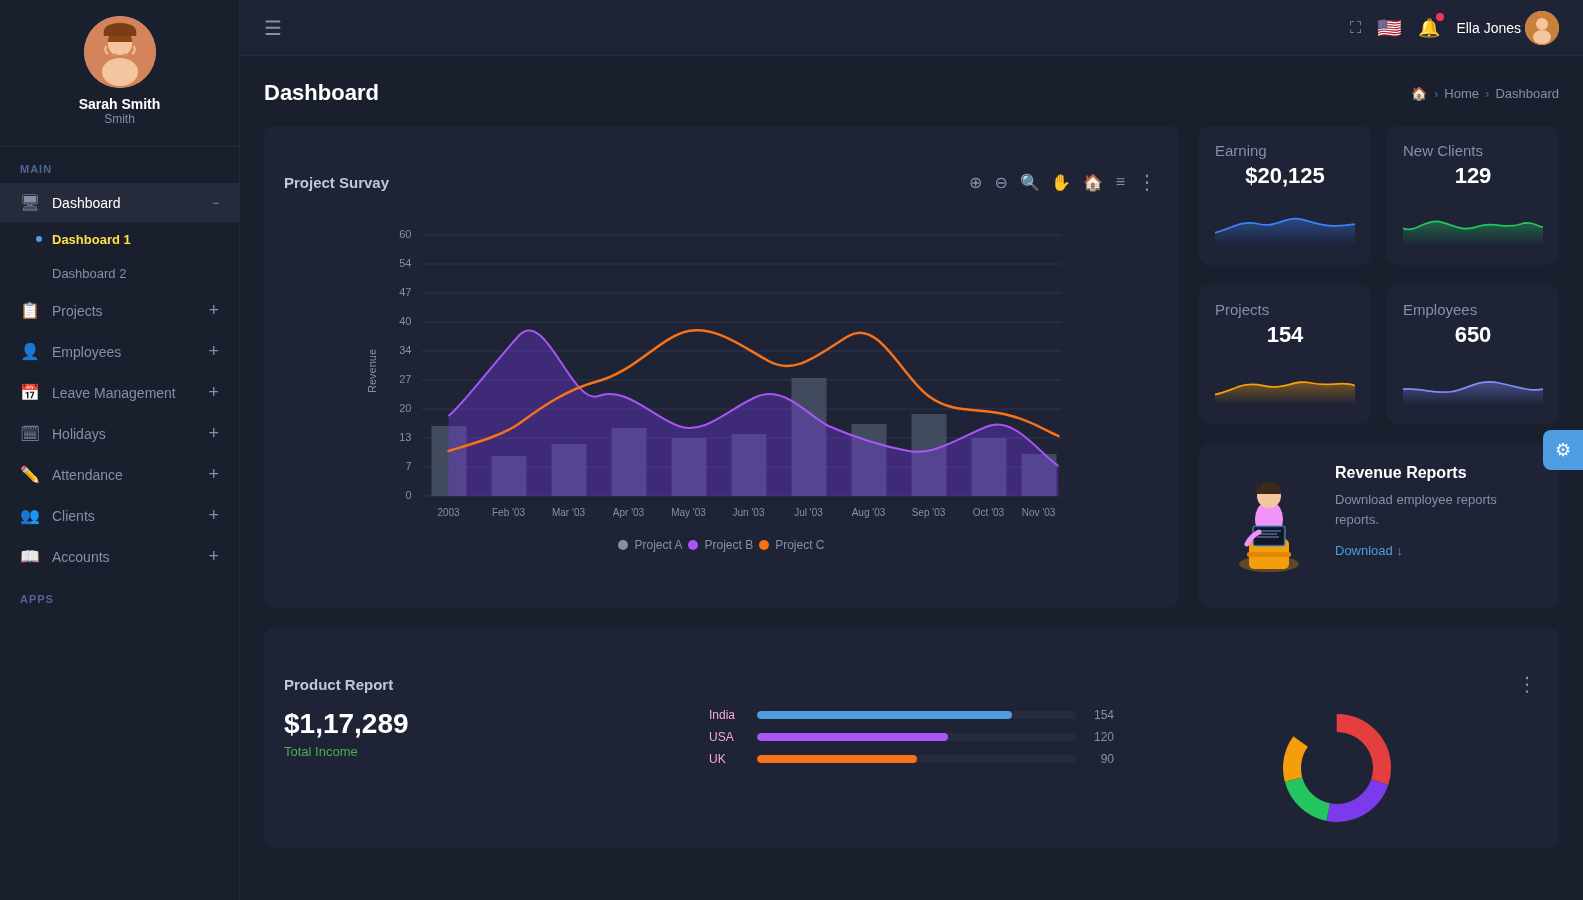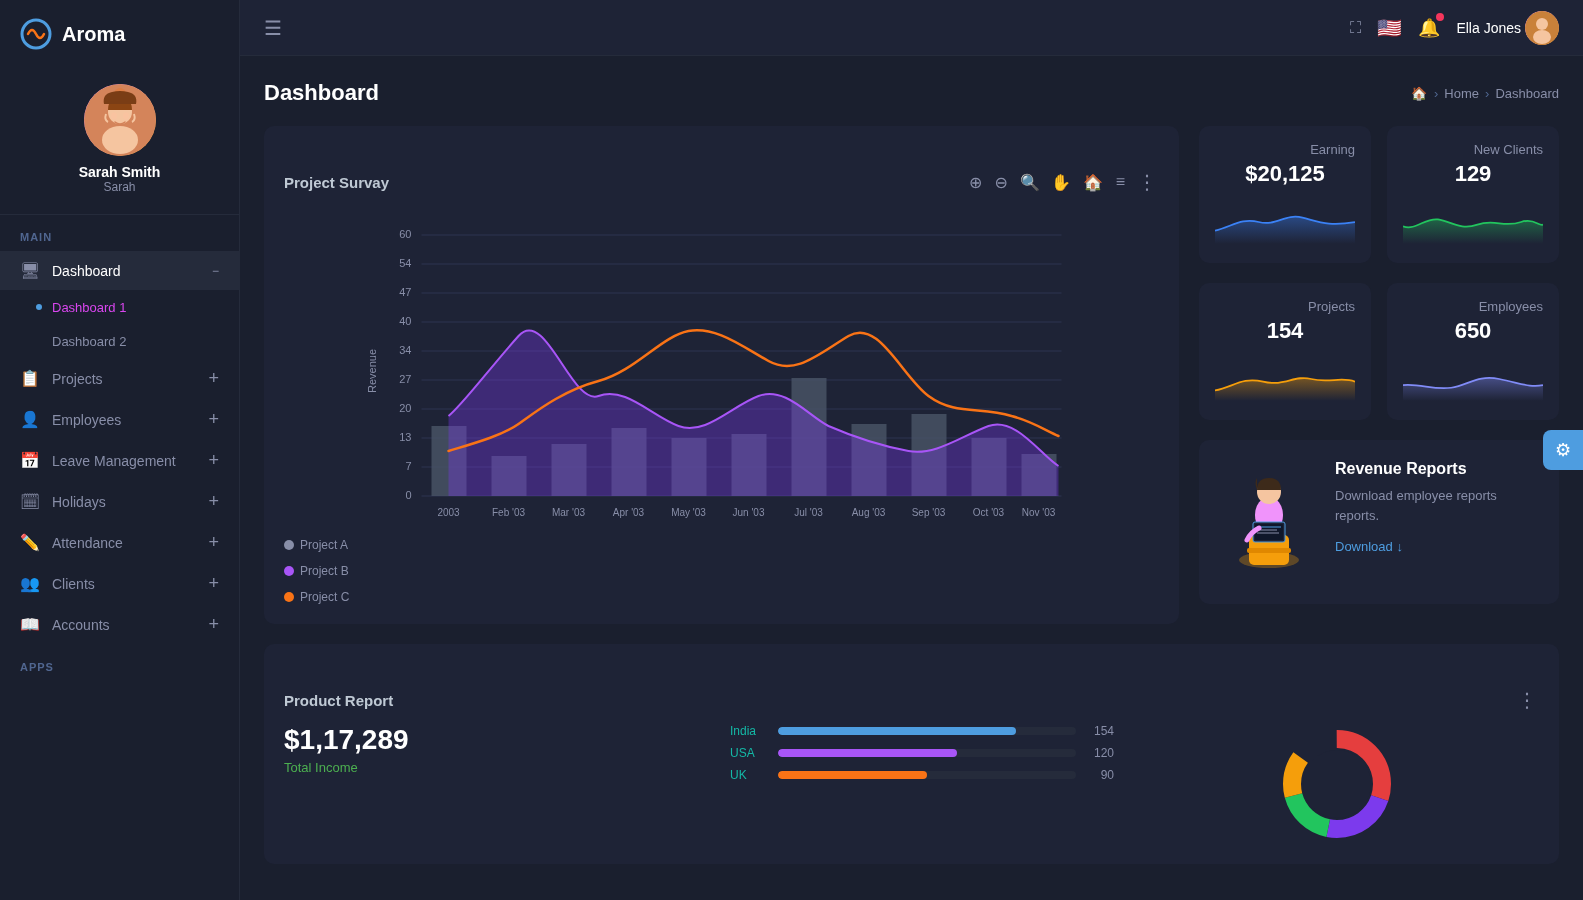--- a/index.html
+++ b/index.html
@@ -63,21 +63,21 @@
     
     .card { background: #1e2336; border-radius: 10px; padding: 20px; }
     .card-header { display: flex; justify-content: space-between; align-items: center; margin-bottom: 12px; margin-top: 24px; }
     .card-title { font-size: 15px; font-weight: 600; color: #bfc9d4; }
     .card-menu { font-size: 20px; color: #888ea8; cursor: pointer; letter-spacing: 2px; }
 
     
     .stats-panel { display: flex; flex-direction: column; gap: 20px; }
     .stats-row { display: grid; grid-template-columns: 1fr 1fr; gap: 16px; }
     .stat-card { background: #1e2336; border-radius: 10px; padding: 16px; }
-    .stat-title { font-size: 13px; color: #888ea8; text-align: right; margin-bottom: 4px; }
+    .stat-title { font-size: 15px; color: #888ea8; text-align: left; margin-bottom: 4px; }
     .stat-value { font-size: 22px; font-weight: 700; color: #fff; text-align: center; margin-bottom: 10px; }
 
     
     .sparkline-container { height: 50px; }
 
     
     .download-card { background: #1e2336; border-radius: 10px; padding: 20px; display: flex; gap: 16px; align-items: flex-start; }
     .download-illustration { flex-shrink: 0; }
     .download-content { flex: 1; }
     .download-title { font-size: 16px; font-weight: 700; color: #fff; margin-bottom: 8px; }
@@ -87,83 +87,76 @@
     
     .product-report { background: #1e2336; border-radius: 10px; padding: 20px; }
     .product-grid { display: grid; grid-template-columns: 1fr 1fr 1fr; gap: 20px; }
     .product-total { }
     .total-amount { font-size: 28px; font-weight: 700; color: #fff; }
     .total-label { font-size: 13px; color: #4CAF50; margin-top: 4px; }
 
     .country-sales { }
     .country-title { font-size: 14px; font-weight: 600; color: #bfc9d4; margin-bottom: 12px; text-align: center; }
     .country-row { display: flex; align-items: center; gap: 8px; margin-bottom: 8px; }
-    .country-name { font-size: 12px; color: #14b8a6; width: 40px; margin-left: 21px; }
+    .country-name { font-size: 12px; color: #f9a8d4; width: 40px; }
     .progress-bar { flex: 1; height: 8px; background: #252b3b; border-radius: 4px; overflow: hidden; }
     .progress-fill { height: 100%; border-radius: 4px; background: #4e9de0; }
     .progress-val { font-size: 12px; color: #888ea8; width: 30px; text-align: right; }
 
     
     .settings-fab { position: fixed; right: 0; top: 50%; transform: translateY(-50%); background: #4e9de0; width: 40px; height: 40px; border-radius: 8px 0 0 8px; display: flex; align-items: center; justify-content: center; cursor: pointer; z-index: 100; }
 
     
     .donut-container { display: flex; align-items: center; justify-content: center; }
 
     
     .chart-tools { display: flex; gap: 8px; align-items: center; }
     .chart-tool { font-size: 16px; color: #888ea8; cursor: pointer; padding: 2px; }
 
     
-    .chart-legend { display: flex; gap: 12px; justify-content: center; margin-top: 8px; flex-direction: column; }
+    .chart-legend { display: flex; gap: 6px; justify-content: center; margin-top: 8px; }
     .legend-item { display: flex; align-items: center; gap: 6px; font-size: 12px; color: #888ea8; }
     .legend-dot { width: 10px; height: 10px; border-radius: 50%; }
   </style>
 </head>
 <body>
 
 <div class="sidebar">
-  <div class="sidebar-logo">
-    <svg class="logo-icon" viewBox="0 0 32 32">
-      <circle cx="16" cy="16" r="14" fill="none" stroke="#4e9de0" stroke-width="3"></circle>
-      <path d="M8 16 Q12 8 16 16 Q20 24 24 16" fill="none" stroke="#f97316" stroke-width="2.5" stroke-linecap="round"></path>
-    </svg>
-    <span class="logo-text">Aroma</span>
-  </div>
 
   <div class="sidebar-profile">
     <div class="avatar">
       <svg width="72" height="72" viewBox="0 0 72 72">
         <circle cx="36" cy="36" r="36" fill="#d4845a"></circle>
         <circle cx="36" cy="28" r="12" fill="#f5c5a0"></circle>
         <ellipse cx="36" cy="56" rx="18" ry="14" fill="#f5c5a0"></ellipse>
         <path d="M24 26 Q24 14 36 14 Q48 14 48 26" fill="#8B4513"></path>
         <path d="M22 30 Q20 36 24 38" fill="none" stroke="#f5c5a0" stroke-width="2"></path>
         <path d="M50 30 Q52 36 48 38" fill="none" stroke="#f5c5a0" stroke-width="2"></path>
         <ellipse cx="30" cy="32" rx="3" ry="3.5" fill="#f9c3a0"></ellipse>
         <ellipse cx="42" cy="32" rx="3" ry="3.5" fill="#f9c3a0"></ellipse>
         <path d="M31 38 Q36 42 41 38" fill="none" stroke="#d4845a" stroke-width="1.5" stroke-linecap="round"></path>
         <circle cx="36" cy="10" r="6" fill="#e07b3a" opacity="0.7"></circle>
         <path d="M20 20 Q18 10 28 8 Q36 6 44 8 Q54 10 52 20" fill="#7a3d15"></path>
       </svg>
     </div>
     <div class="profile-name">Sarah Smith</div>
-    <div class="profile-role">Sarah</div>
+    <div class="profile-role">Smith</div>
   </div>
 
   <div class="sidebar-section-label">MAIN</div>
 
   <div class="nav-item dashboard-active">
     <div class="nav-item-left">
       <span class="nav-icon">🖥</span>
       <span class="nav-label">Dashboard</span>
     </div>
     <span class="nav-chevron">−</span>
   </div>
   <div class="sub-item active">
-    <span class="nav-label" style="color:#d946ef; font-size:13px;">Dashboard 1</span>
+    <span class="nav-label" style="color:#fde047; font-size:13px;font-weight:bold;">Dashboard 1</span>
   </div>
   <div class="sub-item">
     <span class="nav-label" style="font-size:13px;">Dashboard 2</span>
   </div>
 
   <div class="nav-item">
     <div class="nav-item-left">
       <span class="nav-icon">📋</span>
       <span class="nav-label">Projects</span>
     </div>

